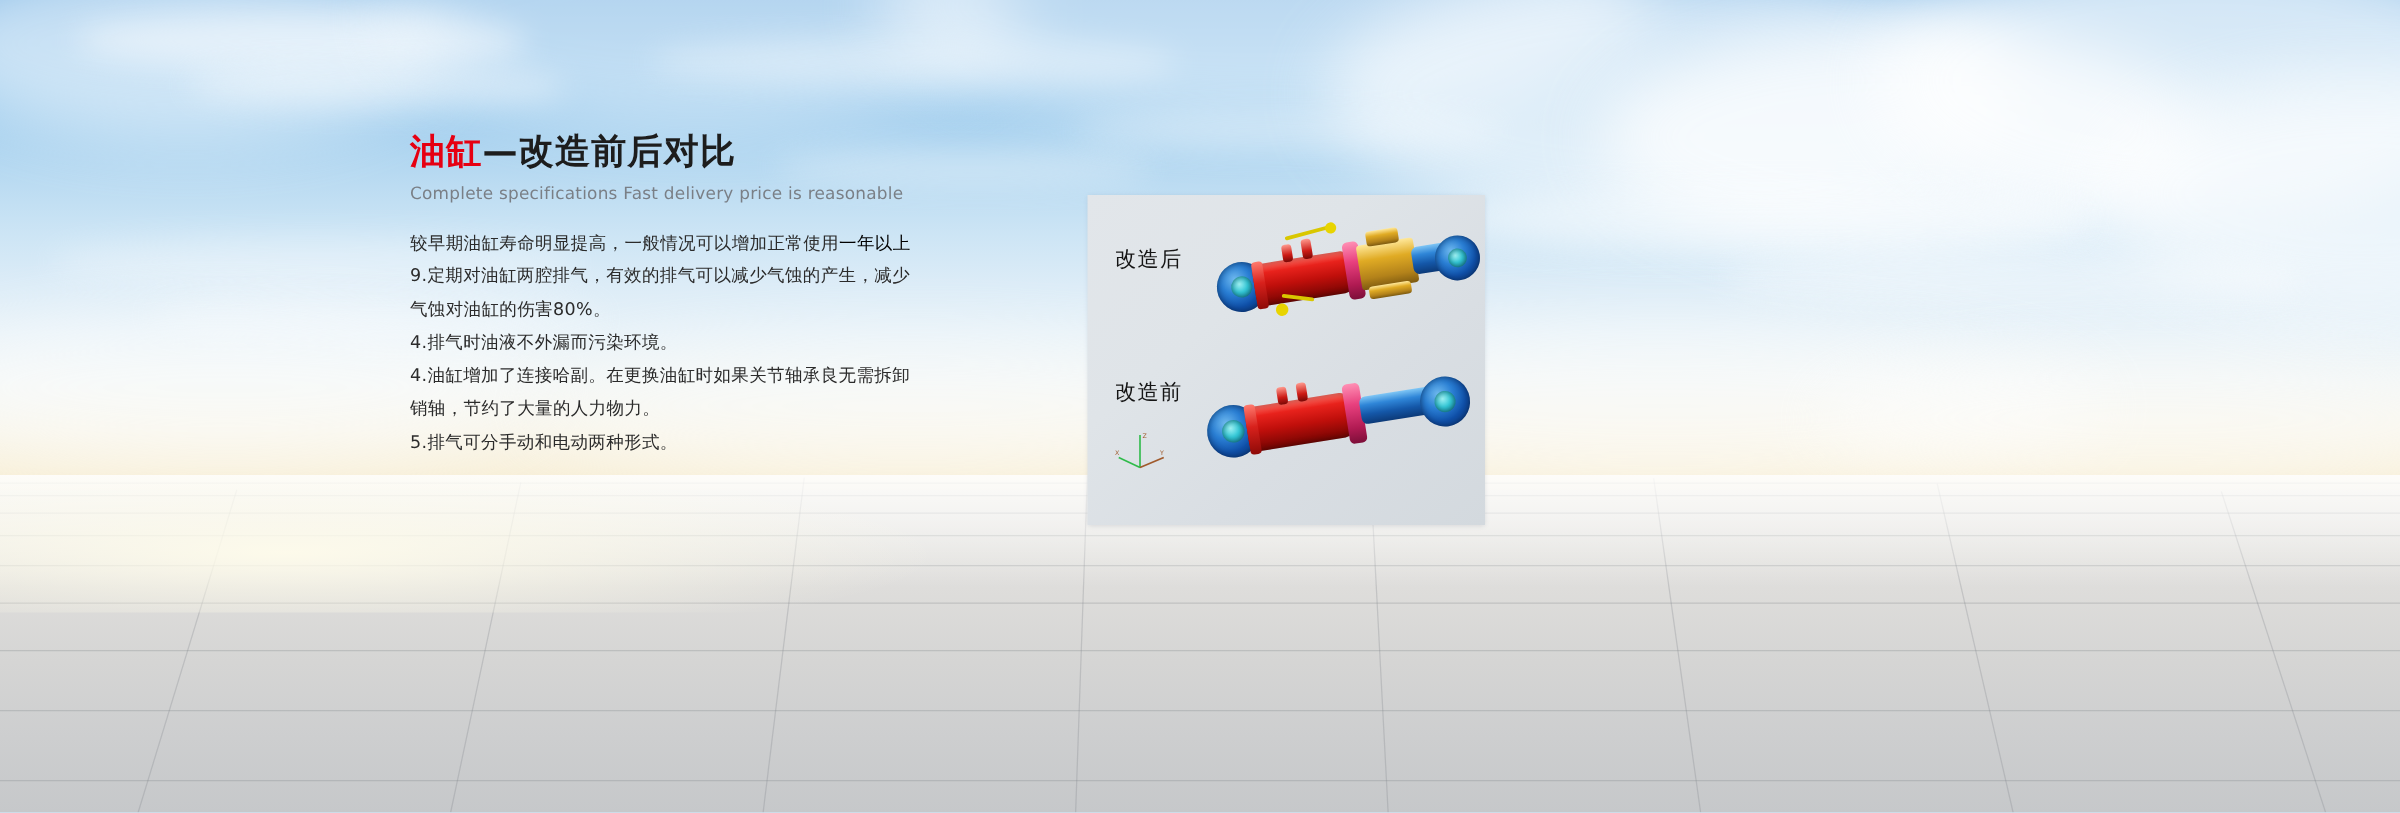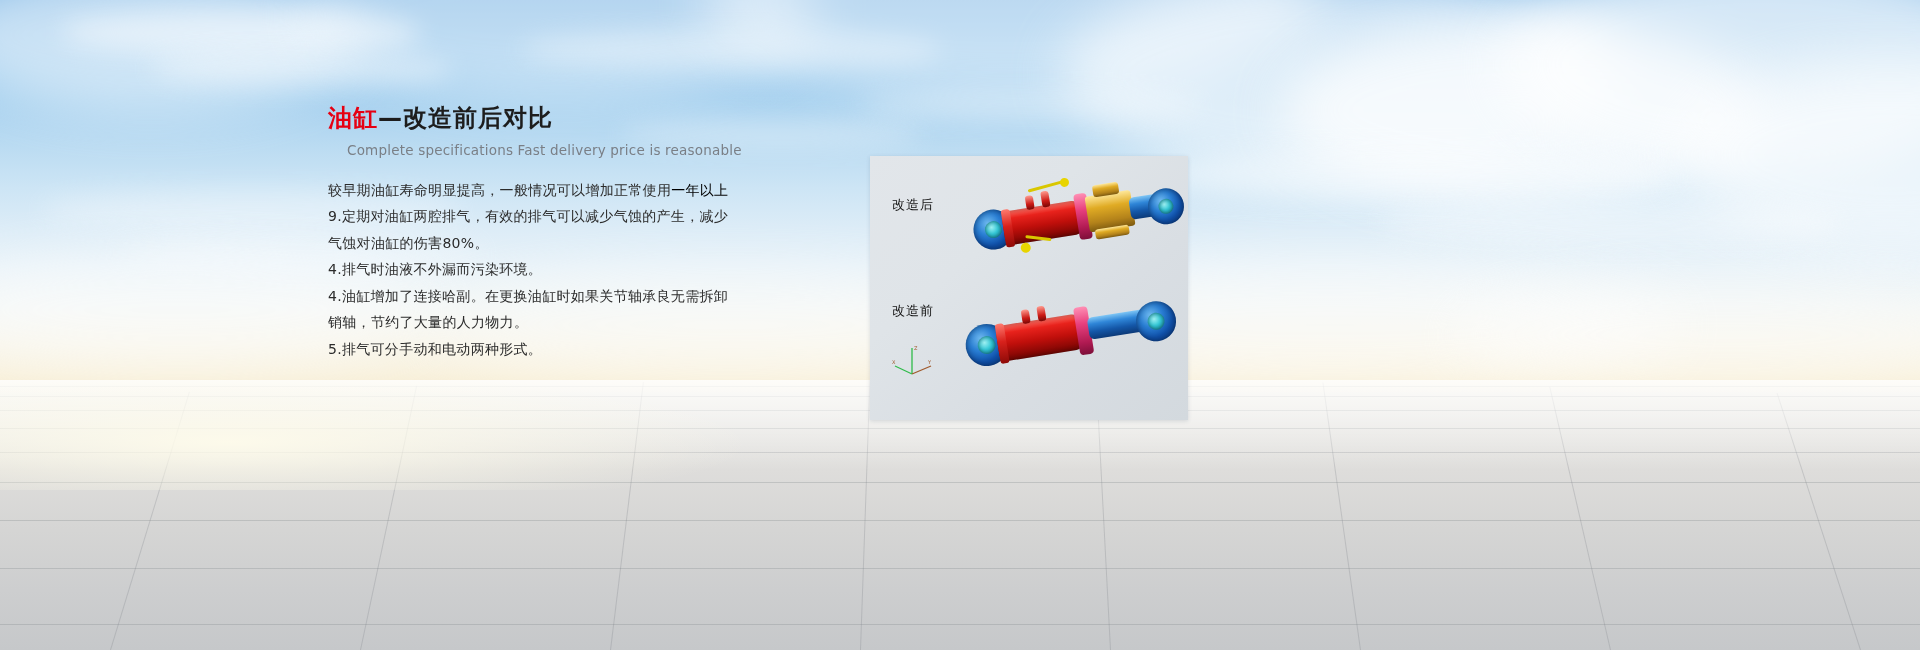--- a/index.html
+++ b/index.html
@@ -44,48 +44,48 @@
   }
   .floorGlowL {
     position:absolute; left:0; top:-10px; width:760px; height:120px;
     background:radial-gradient(ellipse at 30% 60%, rgba(255,252,235,0.9), rgba(255,252,235,0) 70%);
   }
 
   
   .content { position:absolute; left:328px; top:104px; width:430px; }
 
   .headline {
-    font-size:24px; font-weight:bold; letter-spacing:1px;
+    font-size:28px; font-weight:bold; letter-spacing:1px;
     color:#1d1d1d; line-height:1.2; white-space:nowrap;
   }
   .headline .hl-red { color:#e60012; }
 
   .subtitle {
     margin-top:9px;
     font-family:"DejaVu Sans","Liberation Sans",sans-serif;
-    font-size:13.5px; color:#7a7f86; letter-spacing:0.2px; white-space:nowrap;margin-left:19px;
+    font-size:13.5px; color:#7a7f86; letter-spacing:0.2px; white-space:nowrap;
   }
 
   .body { margin-top:19px; }
   .body p {
     font-size:14px; color:#2b2b2b; line-height:26.5px;
     letter-spacing:0.3px; white-space:nowrap;
   }
   .body p .red { color:#000000; }
 
   
   .panel {
     position:absolute; left:870px; top:156px; width:318px; height:264px;
     background:linear-gradient(140deg,#e2e6ea 0%, #dfe4e8 35%, #d9dee3 65%, #d3d9de 100%);
     box-shadow:0 1px 4px rgba(60,80,100,0.18);
     overflow:hidden;
   }
   .panel .lbl {
     position:absolute; font-family:"DejaVu Serif","Liberation Serif",serif;
-    font-size:13px; color:#151515; letter-spacing:1px;
+    font-size:17px; color:#151515; letter-spacing:1px;
   }
   .lbl-after  { left:22px; top:40px; }
   .lbl-before { left:22px; top:146px; }
 
   .axis { position:absolute; left:22px; top:188px; width:42px; height:34px; }
 
   
   .asm { position:absolute; }
   .asm-after  { left:104px; top:14px;  width:212px; height:112px; transform:rotate(-9deg); }
   .asm-before { left:96px;  top:128px; width:220px; height:112px; transform:rotate(-9deg); }

